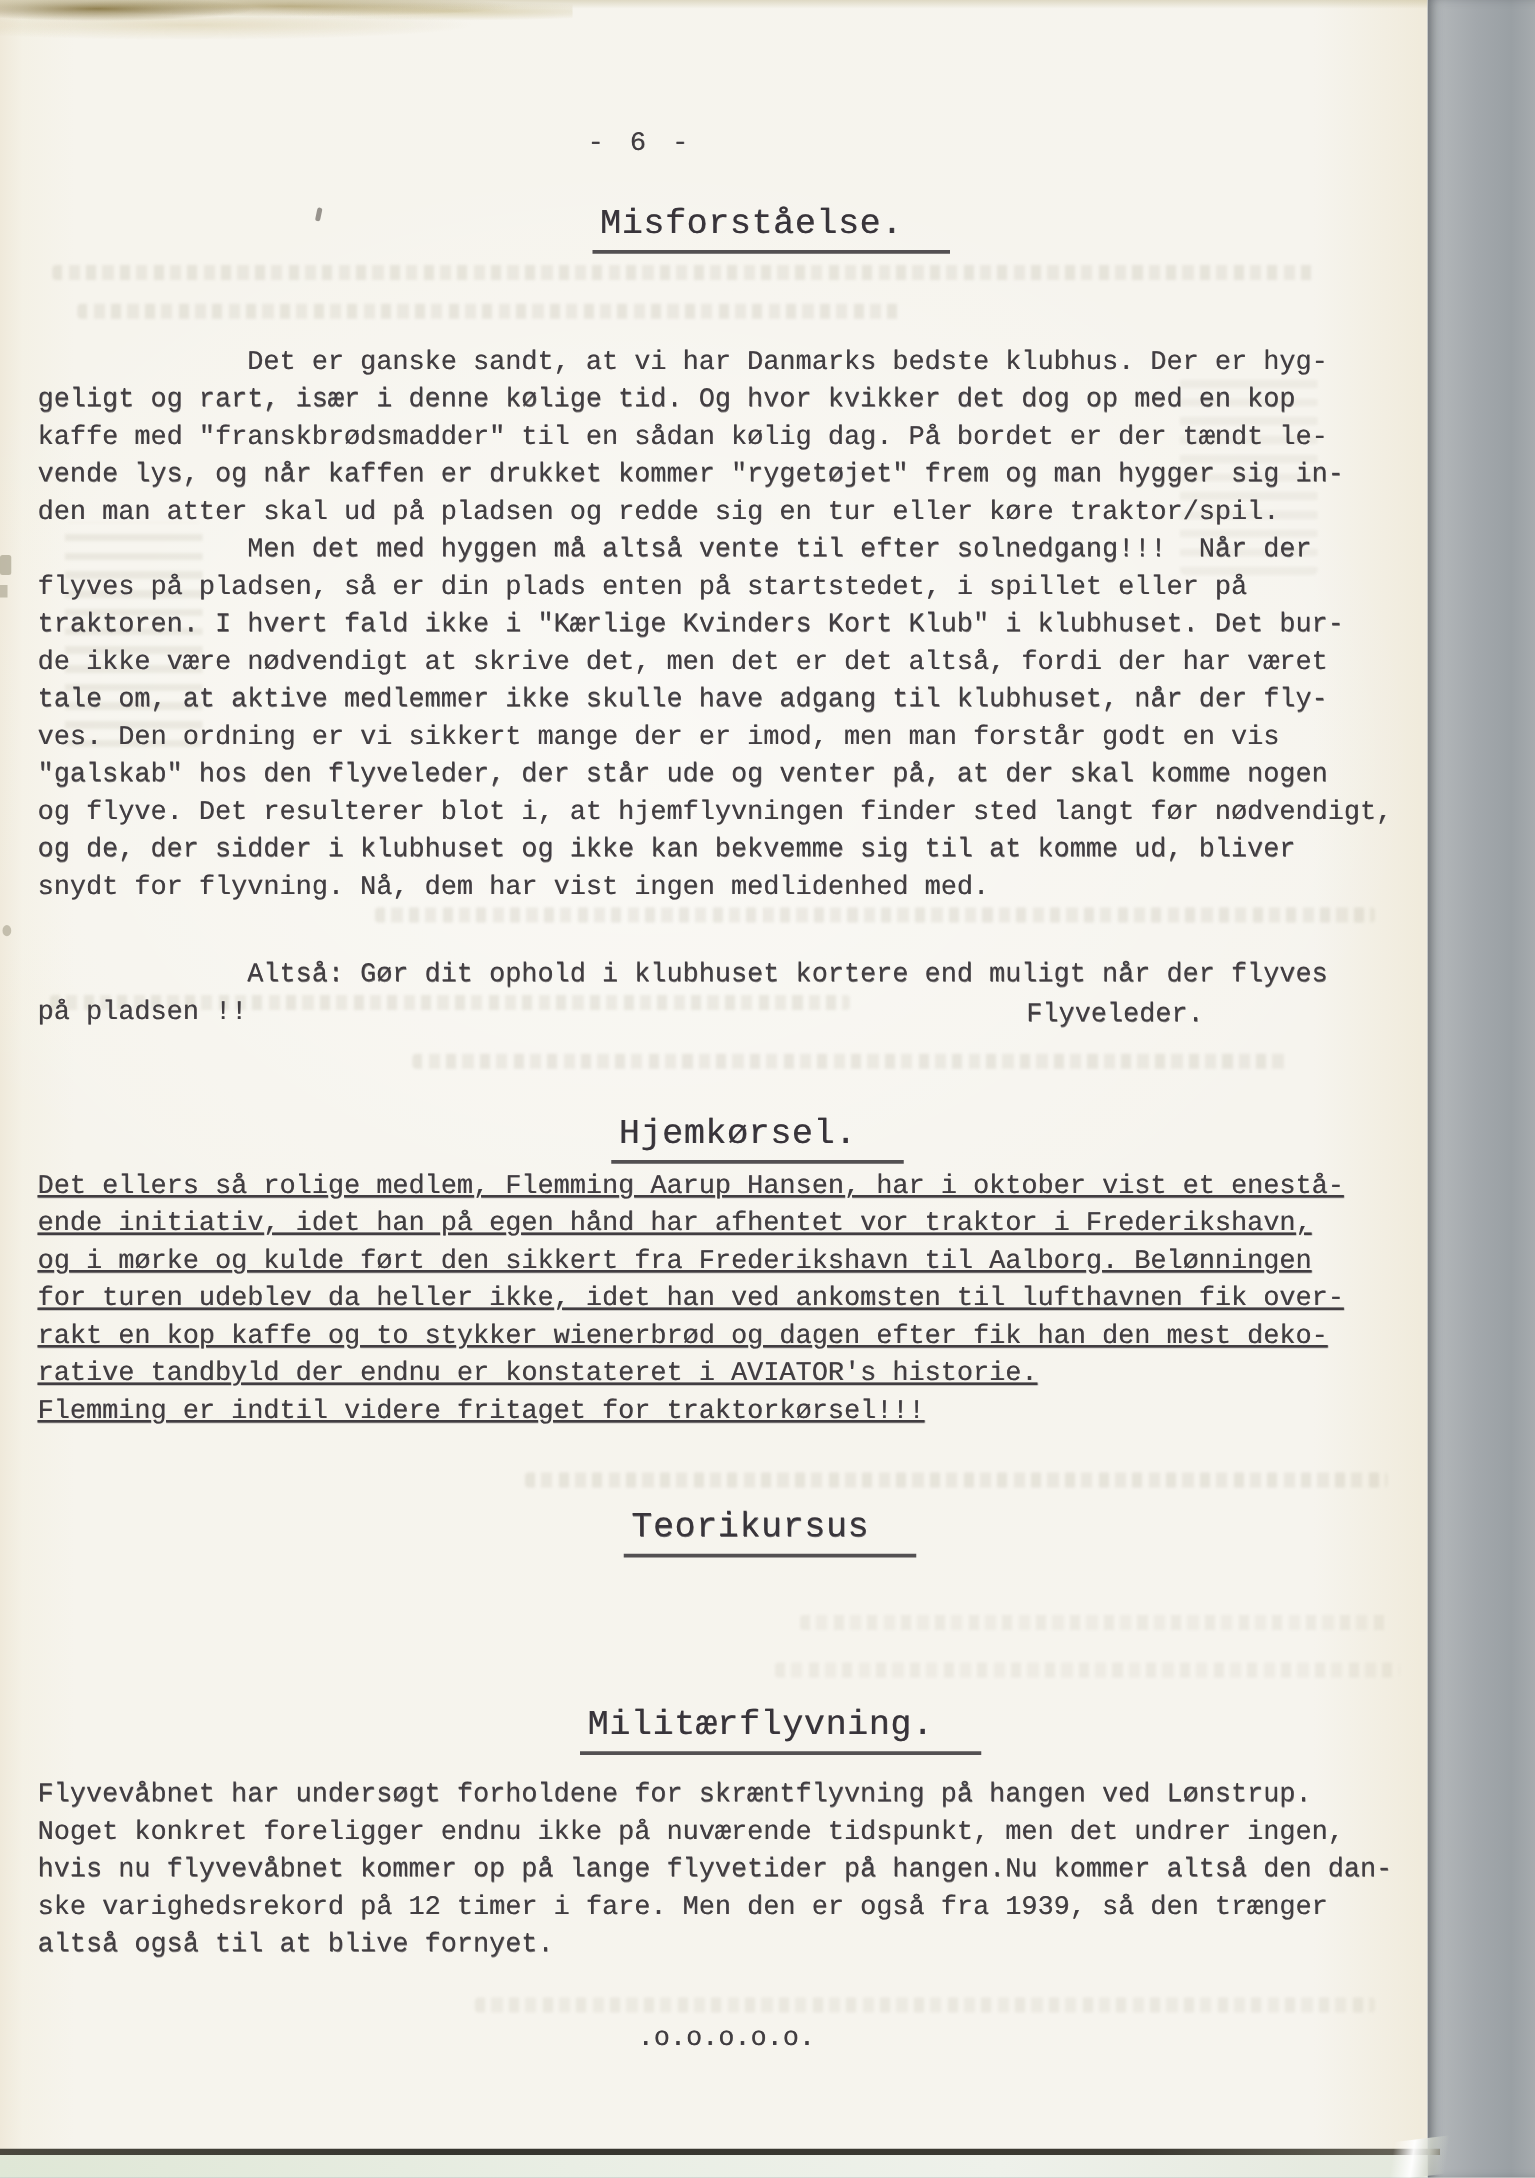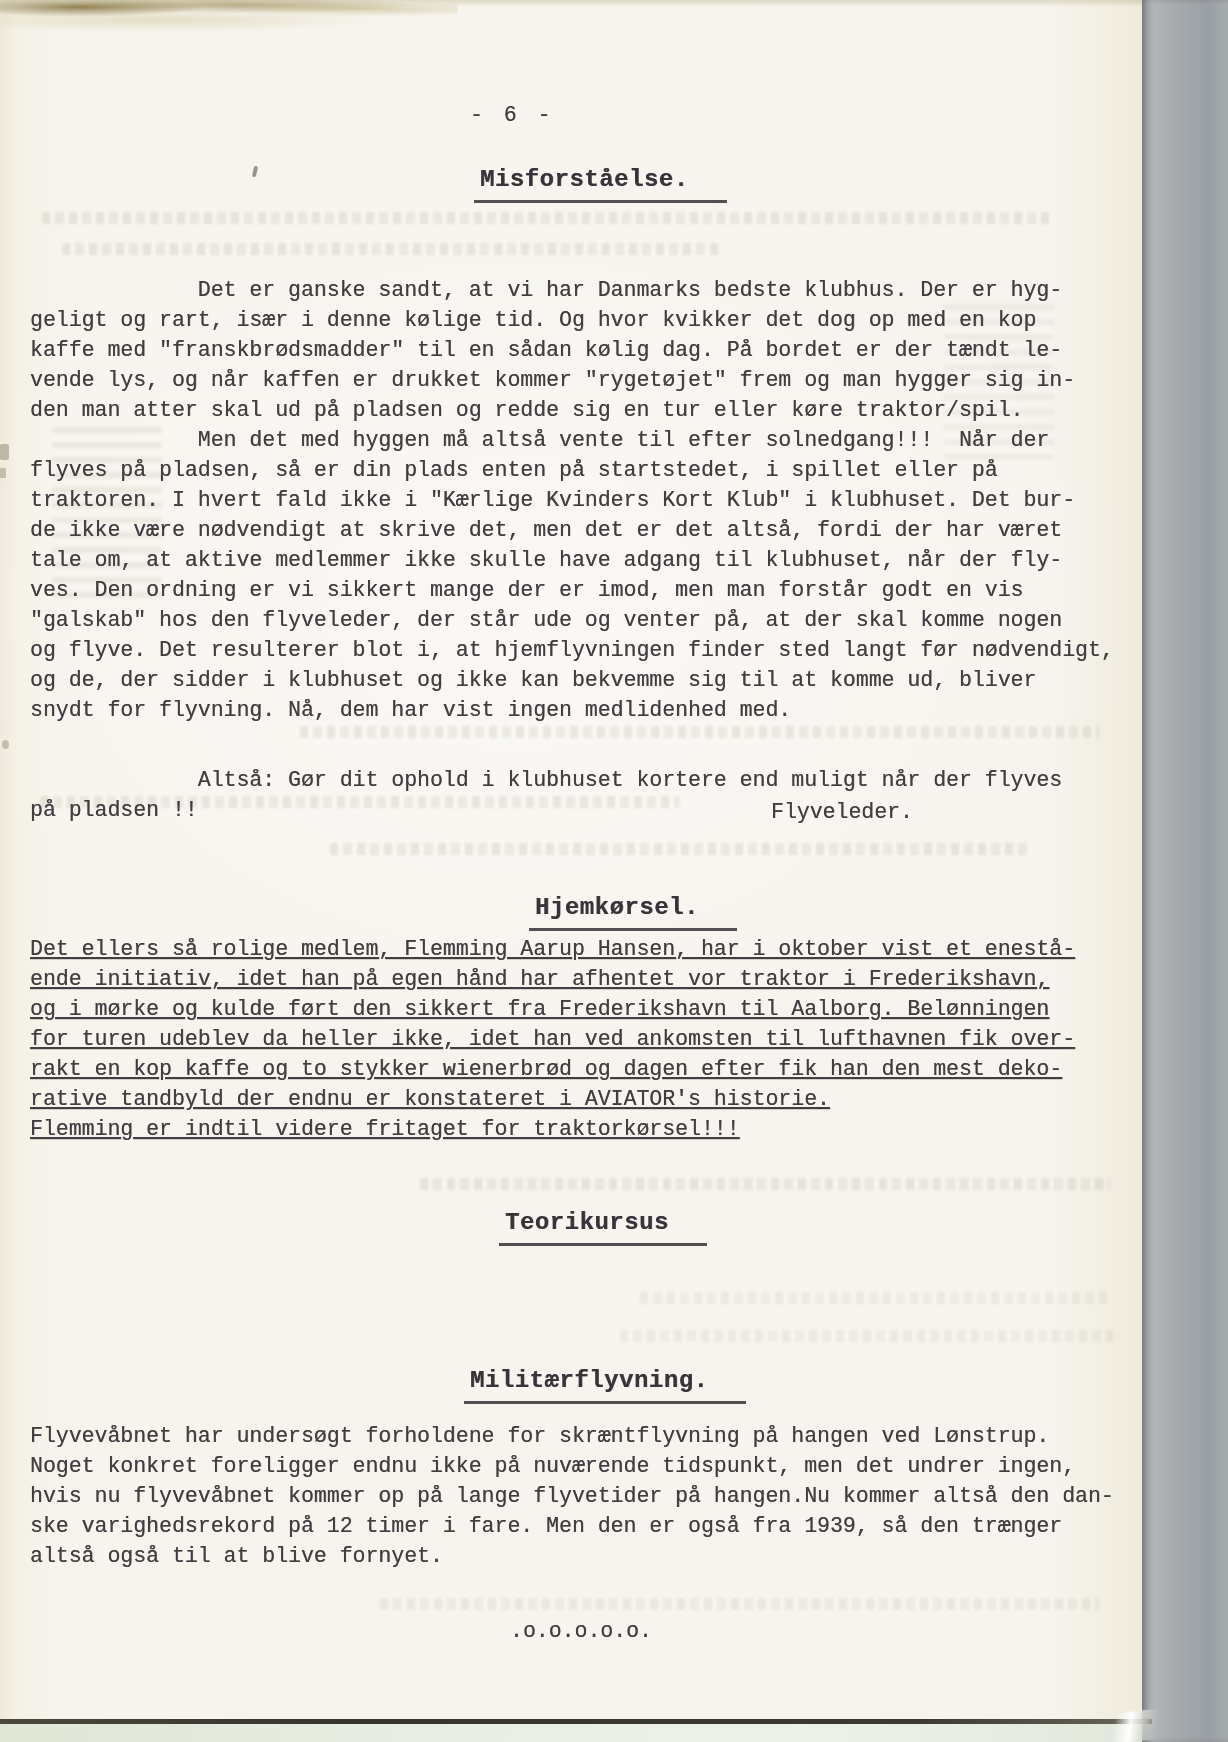--- a/index.html
+++ b/index.html
@@ -97,38 +97,37 @@
     font-size:21.5px; line-height:30px;
     color:#413d41;
     text-shadow:.3px .3px .4px rgba(56,52,56,.65);
   }
   .p1 { left:30px; top:275px;  width:1115px; }
   .p1c{ left:30px; top:737px;  width:1115px;margin-top:28px; }
   .p2 { left:30px; top:934px;  width:1115px;text-decoration:underline; }
   .p3 { left:30px; top:1278px; width:1115px; }
   .p4 { left:30px; top:1421px; width:1115px; }
   .pageno { left:470px; top:100px; letter-spacing:4px; }
-  .sig    { left:771px; top:797px; }
+  .sig    { left:821px; top:797px; }
   .footer { left:510px; top:1616px; }
 
   .heading {
     position:absolute; white-space:pre;
-    font-size:24px; line-height:30px;
+    font-size:28px; line-height:30px;
     color:#38343a;
     text-shadow:.4px .4px .4px rgba(50,46,52,.7);
     letter-spacing:.5px;
-    font-weight:bold;
   }
   .heading .hl {
     display:inline-block;
     border-bottom:3px solid rgba(54,50,54,.85);
     padding:0 38px 5px 6px; margin-left:-6px;
   }
   .h1 { left:480px; top:165px; }
-  .h2 { left:495px; top:893px;margin-left:40px; }
+  .h2 { left:495px; top:893px; }
   .h3 { left:505px; top:1208px; }
   .h4 { left:470px; top:1366px;text-align:right; }
 </style>
 </head>
 <body>
 
 <div class="scan">
 
   <div class="paper">
     <div class="torn-edge"></div>

